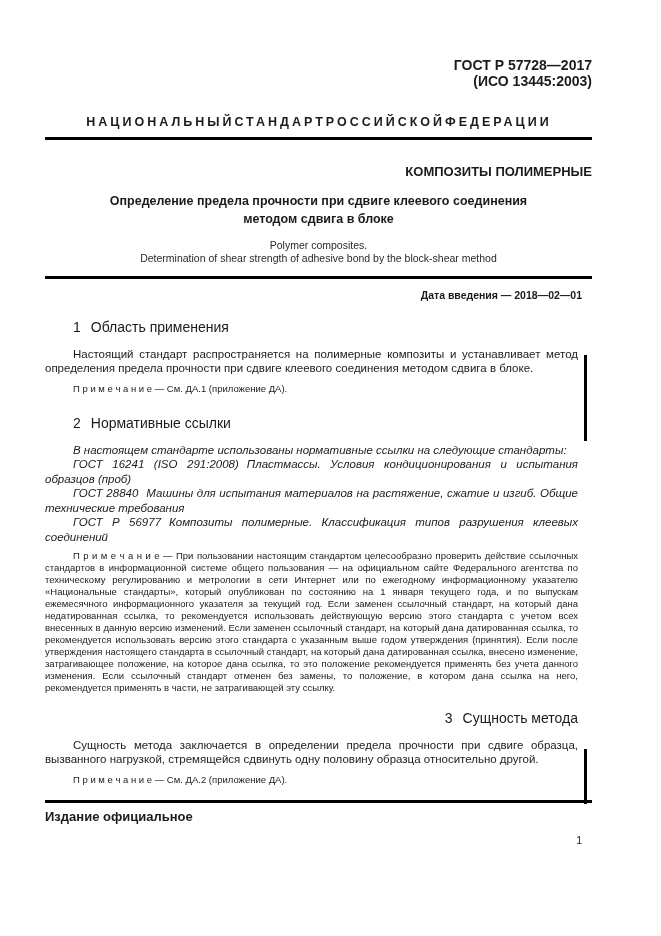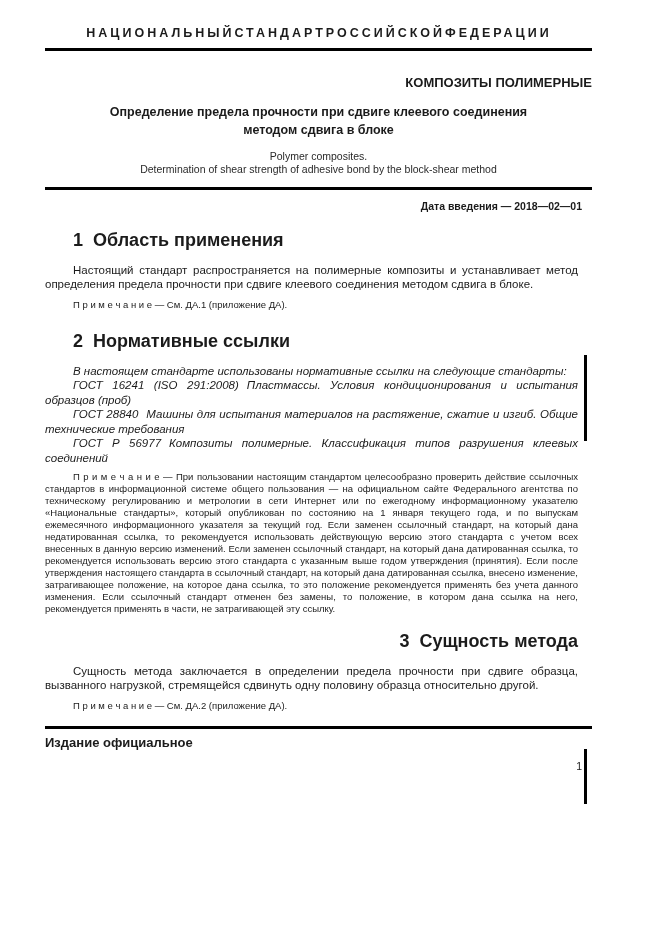--- a/index.html
+++ b/index.html
@@ -63,22 +63,22 @@
     color: #2a2a2a;
   }
   .date-line {
     margin: 10px 79px 0 45px;
     text-align: right;
     font-weight: bold;
     font-size: 10.5px;
   }
   .section-heading {
     margin: 18px 83px 0 73px;
-    font-weight: bold;
-    font-size: 18px;
+    font-weight: normal;
+    font-size: 14px;
   }
   .section-heading.mt20 { margin-top: 20px; }
   .section-heading.mt16 { margin-top: 16px; text-align: right; }
   .heading-num { margin-right: 10px; }
 
   .para {
     margin: 12px 83px 0 45px;
     font-size: 11.5px;
     line-height: 14px;
     text-align: justify;
@@ -116,20 +116,24 @@
     margin: 10px 79px 0 0;
     text-align: right;
     font-size: 10.5px;
   }
 </style>
 </head>
 <body>
 
 <div class="page">
 
+  <div class="doc-code">
+    <div>ГОСТ Р 57728—2017</div>
+    <div>(ИСО 13445:2003)</div>
+  </div>
 
   <div class="banner">
     <span>НАЦИОНАЛЬНЫЙ</span>
     <span>СТАНДАРТ</span>
     <span>РОССИЙСКОЙ</span>
     <span>ФЕДЕРАЦИИ</span>
   </div>
   <div class="rule rule-banner"></div>
 
   <div class="title-main">КОМПОЗИТЫ ПОЛИМЕРНЫЕ</div>

